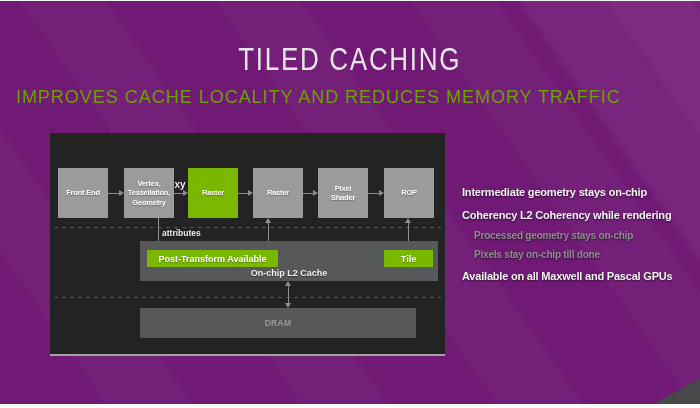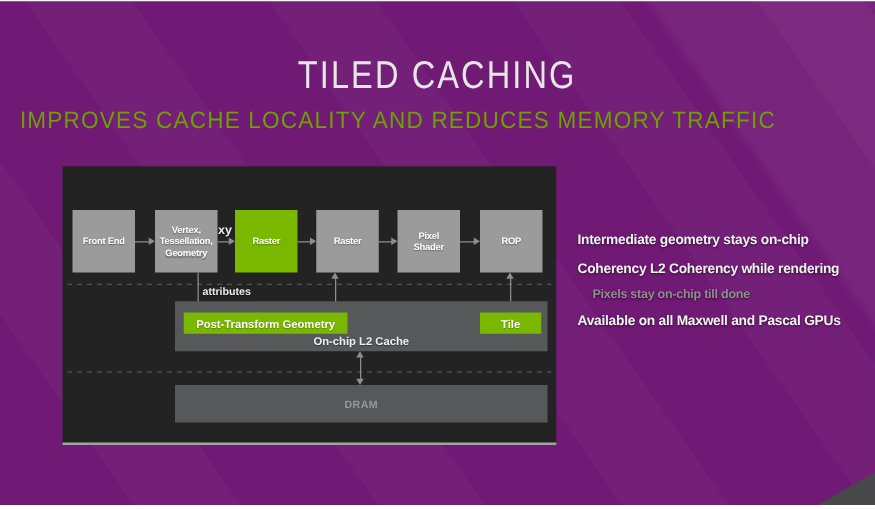--- a/index.html
+++ b/index.html
@@ -73,21 +73,21 @@
   .lbl-attributes { left:112px; top:95px; font-size:8.5px; }
 
   .l2box { position:absolute; left:90px; top:108px; width:298px; height:40px; background:#57585a; }
   .gbar { position:absolute; top:117px; height:17px; background:#7ab800;
           display:flex; align-items:center; justify-content:center;
           color:#fff; font-size:9px; font-weight:700; text-shadow:0 1px 1px rgba(0,0,0,0.3); }
   .gbar-ptg { left:97px; width:131px; }
   .gbar-tile { left:334px; width:49px; }
   .lbl-l2 { left:90px; top:135px; width:298px; text-align:center; font-size:9px; color:#f0f0f0; }
 
-  .drambox { position:absolute; left:90px; top:175px; width:298px; height:30px; background:#57585a;
+  .drambox { position:absolute; left:90px; top:175px; width:276px; height:30px; background:#57585a;
     display:flex; align-items:center; justify-content:center;
     color:#97989a; font-size:8.5px; font-weight:700; letter-spacing:0.3px; }
 
   
   .bullets { position:absolute; left:462px; top:180px; width:232px; }
   .bullet { color:#f2f2f2; font-size:11px; font-weight:700; height:23px;
             display:flex; align-items:center; white-space:nowrap;
             letter-spacing:-0.2px; text-shadow:0 1px 2px rgba(0,0,0,0.6); }
   .bullet.sub { color:#8f8f8f; font-size:10px; height:19px; padding-left:12px; }
 </style>
@@ -148,28 +148,29 @@
     <div class="varrow hup hdown va-rop">
         <span class="vline"></span>
       </div>
     <div class="varrow hup hdown va-dram">
         <span class="vline"></span>
       </div>
 
     <div class="lbl lbl-attributes">attributes</div>
 
     <div class="l2box"></div>
-    <div class="gbar gbar-ptg">Post-Transform Geometry</div>
+    <div class="gbar gbar-ptg">Post-Transform Available</div>
     <div class="gbar gbar-tile">Tile</div>
     <div class="lbl lbl-l2">On-chip L2 Cache</div>
 
     <div class="drambox">DRAM</div>
   </div>
 
   <div class="bullets">
     <div class="bullet">Intermediate geometry stays on-chip</div>
     <div class="bullet">Coherency L2 Coherency while rendering</div>
+    <div class="bullet sub">Processed geometry stays on-chip</div>
     <div class="bullet sub">Pixels stay on-chip till done</div>
     <div class="bullet">Available on all Maxwell and Pascal GPUs</div>
   </div>
 
   <div class="edge-bottom"></div>
 </div>
 
 </body></html>

